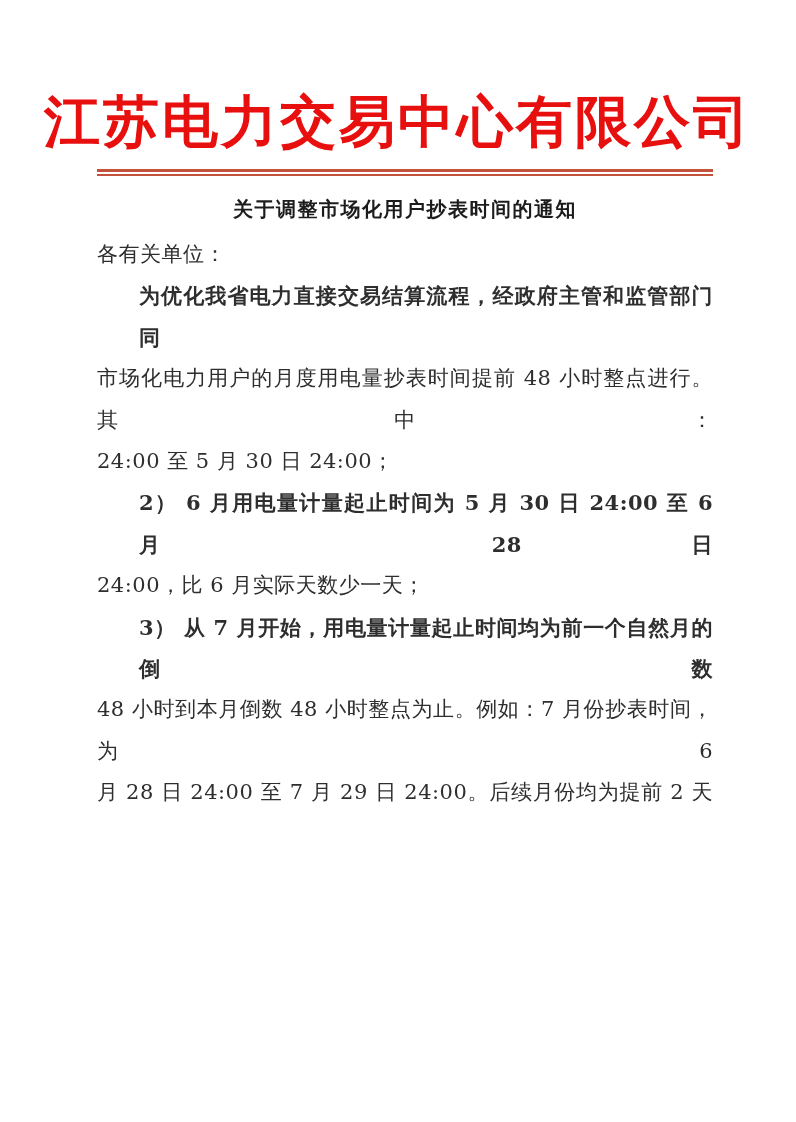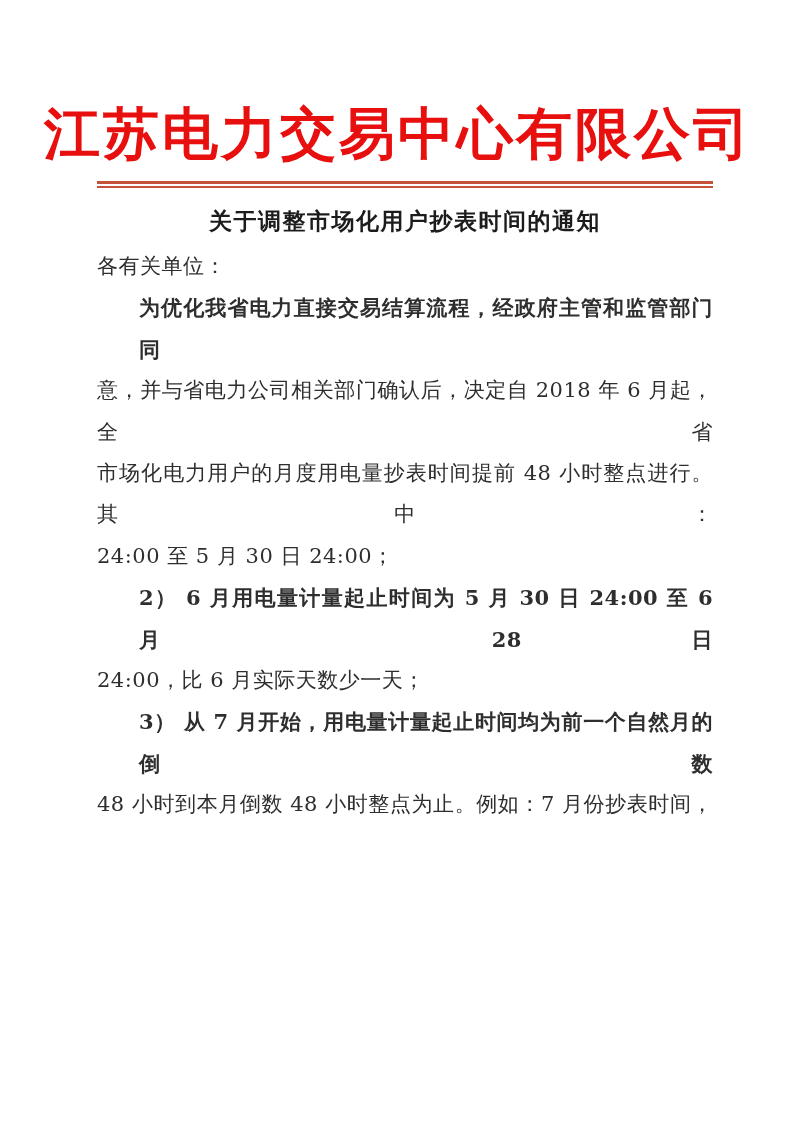--- a/index.html
+++ b/index.html
@@ -2,21 +2,20 @@
 <html><head>
 <meta charset="utf-8">
 <style>
   html,body{margin:0;padding:0;background:#ffffff;}
   .page{
     position:relative;
     width:796px;height:820px;
     background:#ffffff;
     overflow:hidden;
     font-family:"DejaVu Serif","Liberation Serif",serif;
-    margin-top:12px;
   }
   
   .letterhead{
     position:absolute;top:82px;left:0;width:796px;
     text-align:center;
     font-family:"DejaVu Serif","Liberation Serif",serif;
     font-weight:bold;
     font-size:56px;line-height:78px;
     color:#e8100e;
     letter-spacing:3px;
@@ -26,21 +25,21 @@
   .rule{position:absolute;left:97px;top:169px;width:616px;}
   .rule .rt{height:3px;background:#c4513a;}
   .rule .rg{height:2px;background:#ffffff;}
   .rule .rb{height:2px;background:#c4513a;}
   
   .doc-title{
     position:absolute;left:97px;top:194px;width:616px;
     text-align:center;
     font-family:"Liberation Sans","DejaVu Sans",sans-serif;
     font-weight:bold;
-    font-size:23px;line-height:30px;
+    font-size:20px;line-height:30px;
     color:#1c1c1c;
     letter-spacing:1.5px;
     white-space:nowrap;
   }
   
   .body-text{
     position:absolute;left:97px;top:234px;width:616px;
     font-size:21px;line-height:41.4px;
     color:#2e2e2e;
     letter-spacing:0.5px;
@@ -88,21 +87,20 @@
     <div class="rt"></div>
     <div class="rg"></div>
     <div class="rb"></div>
   </div>
 
   <div class="doc-title">关于调整市场化用户抄表时间的通知</div>
 
   <div class="body-text">
     <div class="bl">各有关单位：</div>
     <div class="bl ind just">为优化我省电力直接交易结算流程，经政府主管和监管部门同</div>
-    <div class="bl just">意，并与省电力公司相关部门确认后，决定自 2018 年 6 月起，全省</div>
     <div class="bl just">市场化电力用户的月度用电量抄表时间提前 48 小时整点进行。其中：</div>
     <div class="bl">24:00 至 5 月 30 日 24:00；</div>
     <div class="bl ind just">2）  6 月用电量计量起止时间为 5 月 30 日 24:00 至 6 月 28 日</div>
     <div class="bl">24:00，比 6 月实际天数少一天；</div>
     <div class="bl ind just">3）  从 7 月开始，用电量计量起止时间均为前一个自然月的倒数</div>
     <div class="bl just">48 小时到本月倒数 48 小时整点为止。例如：7 月份抄表时间，为 6</div>
     <div class="bl just">月 28 日 24:00 至 7 月 29 日 24:00。后续月份均为提前 2 天抄表。</div>
     <div class="bl ind just">请各电力用户和售电公司在预测 6 月用电量时按照上述 6 月用电</div>
 
   </div>

